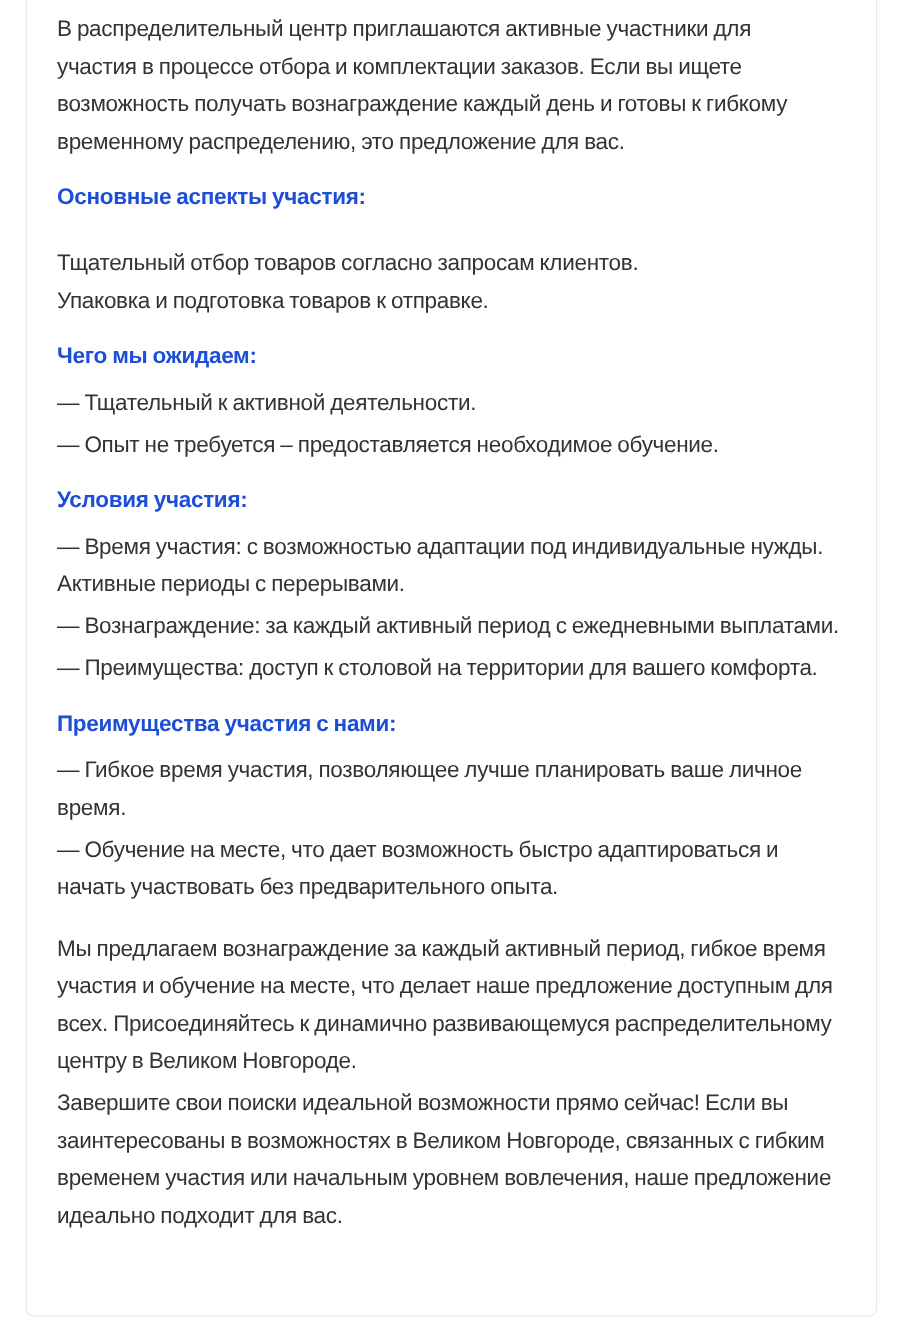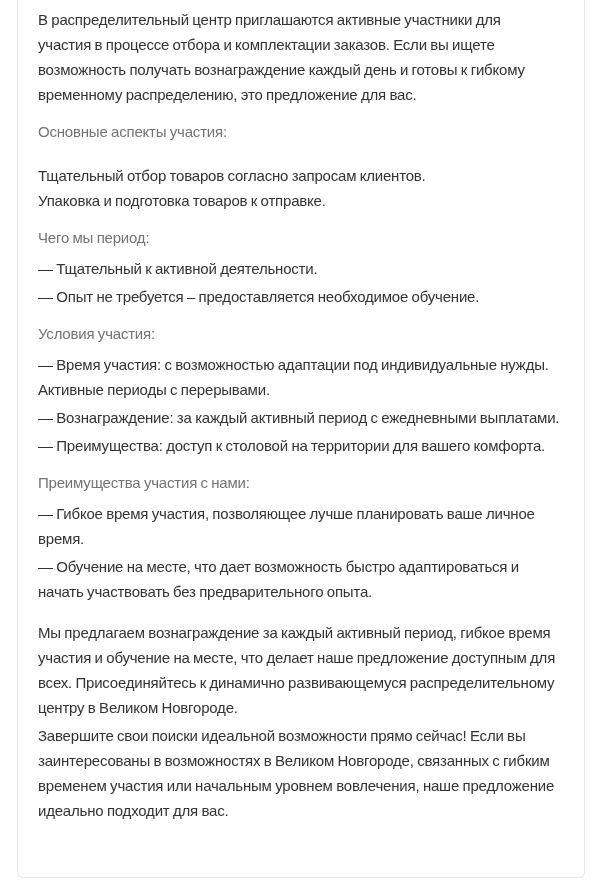--- a/index.html
+++ b/index.html
@@ -36,43 +36,43 @@
     color: #333336;
     letter-spacing: -0.2px;
     word-spacing: -0.5px;
   }
   .b-p, .b-i {
     margin: 0 0 3px 0;
     white-space: pre-line;
   }
   .b-h {
     margin: 12px 0 6px 0;
-    font-weight: 400;
-    color: #737373;
+    font-weight: 700;
+    color: #1d4ed8;
     white-space: pre-line;
   }
   .b-s {
     height: 13px;
   }
 </style>
 </head>
 <body>
 
 <div class="page">
   <div class="card">
     <div class="content" id="doc-content">
         <div class="b-p">В распределительный центр приглашаются активные участники для
 участия в процессе отбора и комплектации заказов. Если вы ищете
 возможность получать вознаграждение каждый день и готовы к гибкому
 временному распределению, это предложение для вас.</div>
         <div class="b-h">Основные аспекты участия:</div>
         <div class="b-s"></div>
         <div class="b-p">Тщательный отбор товаров согласно запросам клиентов.
 Упаковка и подготовка товаров к отправке.</div>
-        <div class="b-h">Чего мы период:</div>
+        <div class="b-h">Чего мы ожидаем:</div>
         <div class="b-i">— Тщательный к активной деятельности.</div>
         <div class="b-i">— Опыт не требуется – предоставляется необходимое обучение.</div>
         <div class="b-h">Условия участия:</div>
         <div class="b-i">— Время участия: с возможностью адаптации под индивидуальные нужды.
 Активные периоды с перерывами.</div>
         <div class="b-i">— Вознаграждение: за каждый активный период с ежедневными выплатами.</div>
         <div class="b-i">— Преимущества: доступ к столовой на территории для вашего комфорта.</div>
         <div class="b-h">Преимущества участия с нами:</div>
         <div class="b-i">— Гибкое время участия, позволяющее лучше планировать ваше личное
 время.</div>

